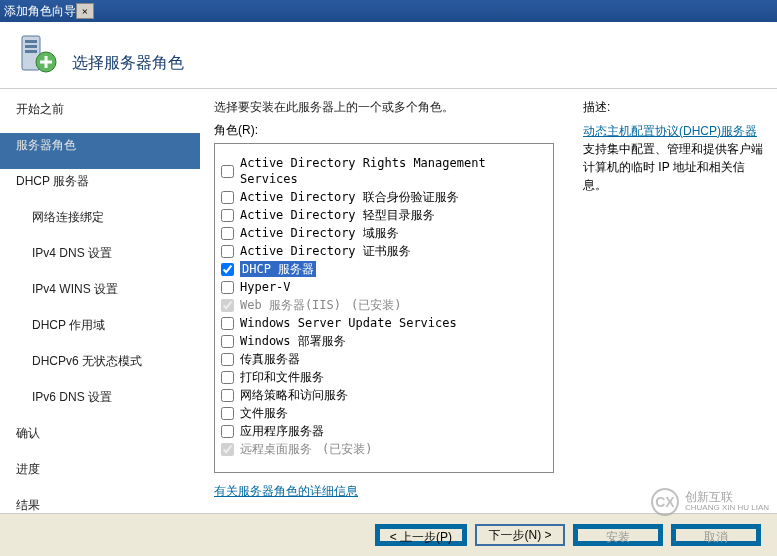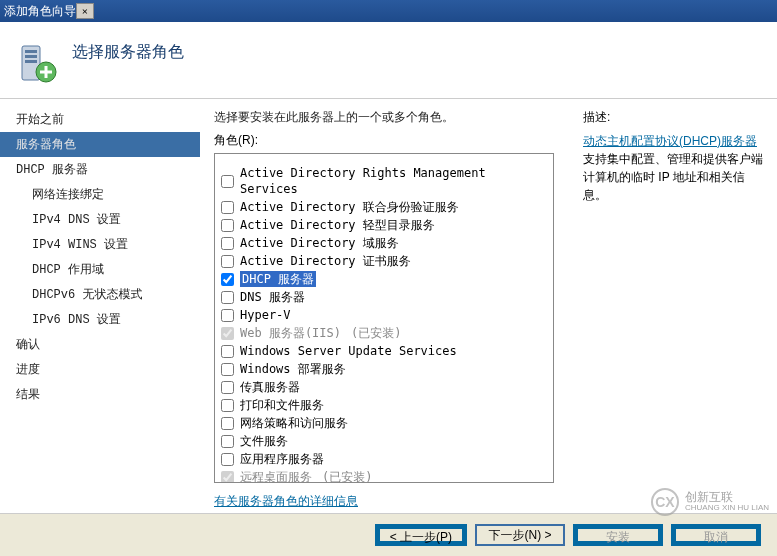--- a/index.html
+++ b/index.html
@@ -1,24 +1,24 @@
 <!DOCTYPE html>
 <html><head>
 <meta charset="utf-8">
 <style>
 * { box-sizing: border-box; margin: 0; padding: 0; }
 body { font-family: "Microsoft YaHei", SimSun, Arial, sans-serif; font-size: 12px; background: #fff; width: 777px; height: 556px; overflow: hidden; position: relative; }
 .titlebar { background: linear-gradient(#2a5a9e, #1e4a8a); color: #fff; height: 22px; line-height: 22px; padding: 0 4px; display: flex; align-items: center; font-family: Liberation Serif, serif; }
 .titlebar .close { width: 18px; height: 16px; background: #d4d0c8; border: 1px solid #888; color: #000; text-align: center; line-height: 14px; font-weight: bold; font-size: 11px; cursor: pointer; }
-.header { display: flex; align-items: flex-start; padding: 20px 16px 14px 16px; border-bottom: 1px solid #ccc; background: #fff; }
+.header { display: flex; align-items: flex-end; padding: 10px 16px 14px 16px; border-bottom: 1px solid #ccc; background: #fff; }
 .header-icon { width: 42px; height: 42px; margin-right: 14px; position: relative; }
 .header-title { font-size: 16px; color: #1a3f6e; }
 .content { display: flex; height: 452px; }
 .sidebar { width: 200px; background: #fff; padding-top: 8px; }
-.sidebar-item { padding: 4px 8px 4px 16px; color: #222; cursor: pointer; white-space: nowrap; font-family: Liberation Mono, monospace; }
+.sidebar-item { padding: 4px 8px 15px 16px; color: #222; cursor: pointer; white-space: nowrap; }
 .sidebar-item.selected { background: #3a6ea5; color: #e5e5e5; }
 .sidebar-item.sub { padding-left: 32px; }
 .main { flex: 1; padding: 10px 14px 8px 14px; display: flex; flex-direction: column; }
 .main-top { display: flex; gap: 29px; flex: 1; overflow: hidden; }
 .roles-col { flex: 1; display: flex; flex-direction: column; min-width: 0; }
 .desc-col { width: 180px; }
 .instr { margin-bottom: 6px; color: #222; }
 .roles-label { margin-bottom: 4px; }
 .desc-label { margin-bottom: 6px; }
 .roles-box { border: 1px solid #888; height: 330px; overflow: auto; padding: 10px 6px; background: #fff; }
@@ -101,24 +101,20 @@
             <div class="role-row">
               <input type="checkbox" style="">
               <span class="role-label">Active Directory 证书服务</span>
             </div>
             <div class="role-row selected">
               <input type="checkbox" checked="" style="">
               <span class="role-label">DHCP 服务器</span>
             </div>
             <div class="role-row">
               <input type="checkbox" style="">
-              <span class="role-label">DNS 服务器</span>
-            </div>
-            <div class="role-row">
-              <input type="checkbox" style="">
               <span class="role-label">Hyper-V</span>
             </div>
             <div class="role-row disabled">
               <input type="checkbox" disabled="" checked="" style="">
               <span class="role-label">Web 服务器(IIS)</span>
               <span class="installed-tag">(已安装)</span>
             </div>
             <div class="role-row">
               <input type="checkbox" style="">
               <span class="role-label">Windows Server Update Services</span>

